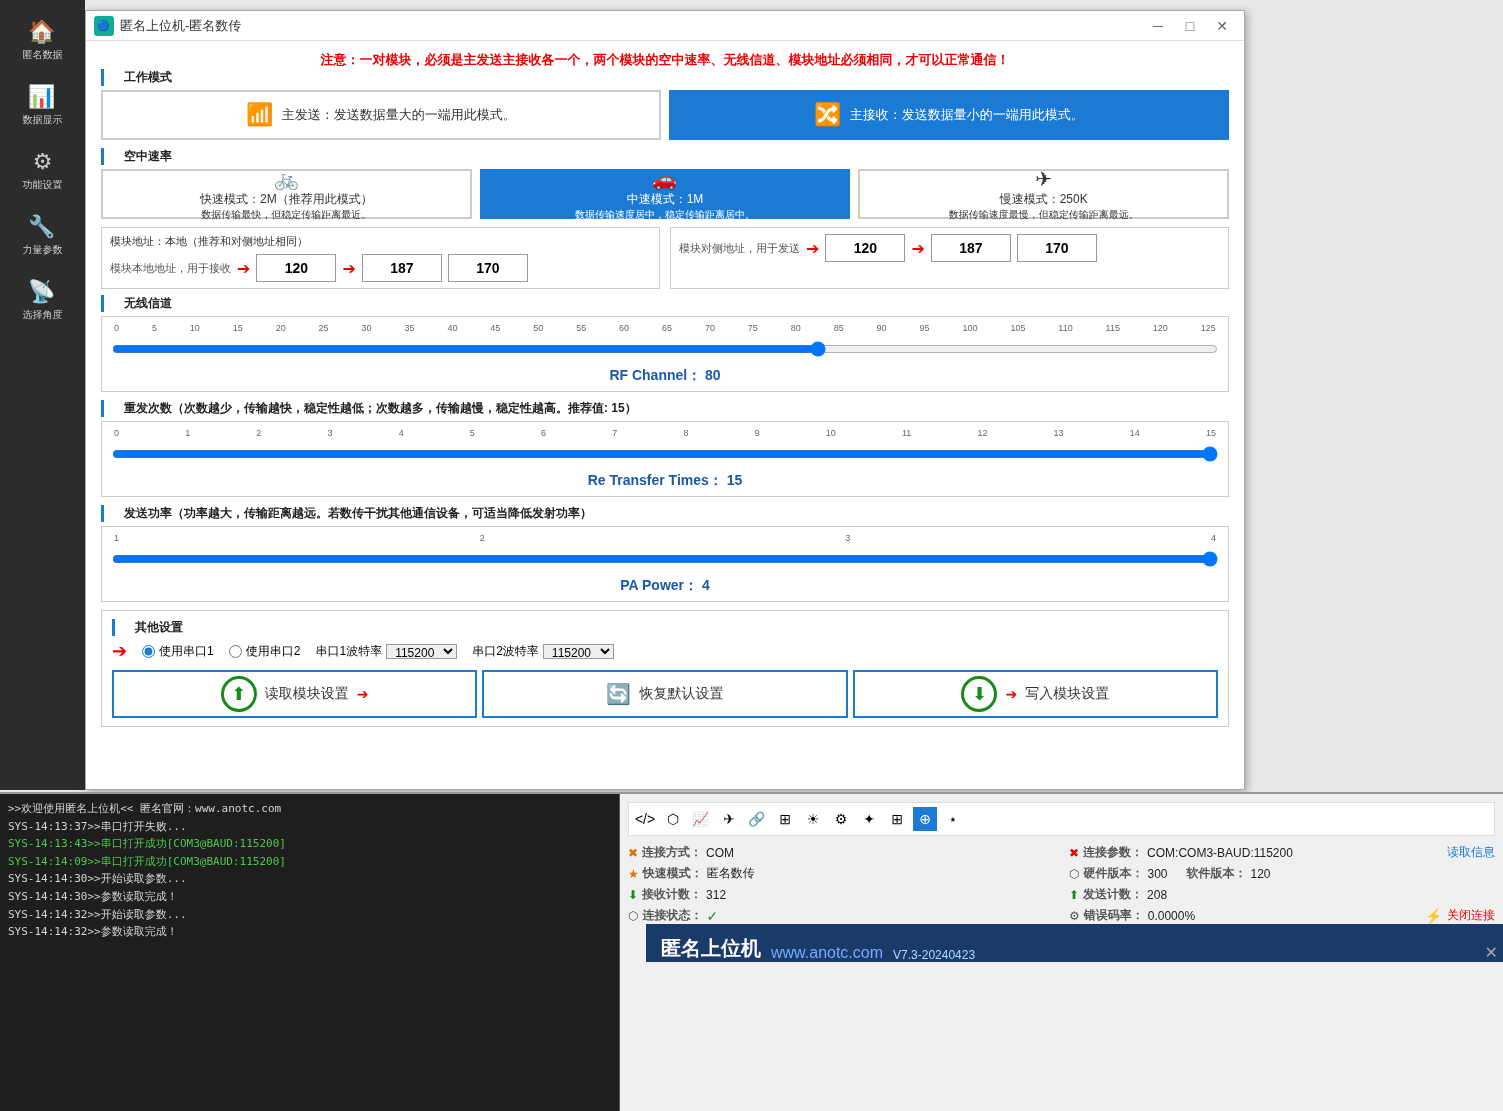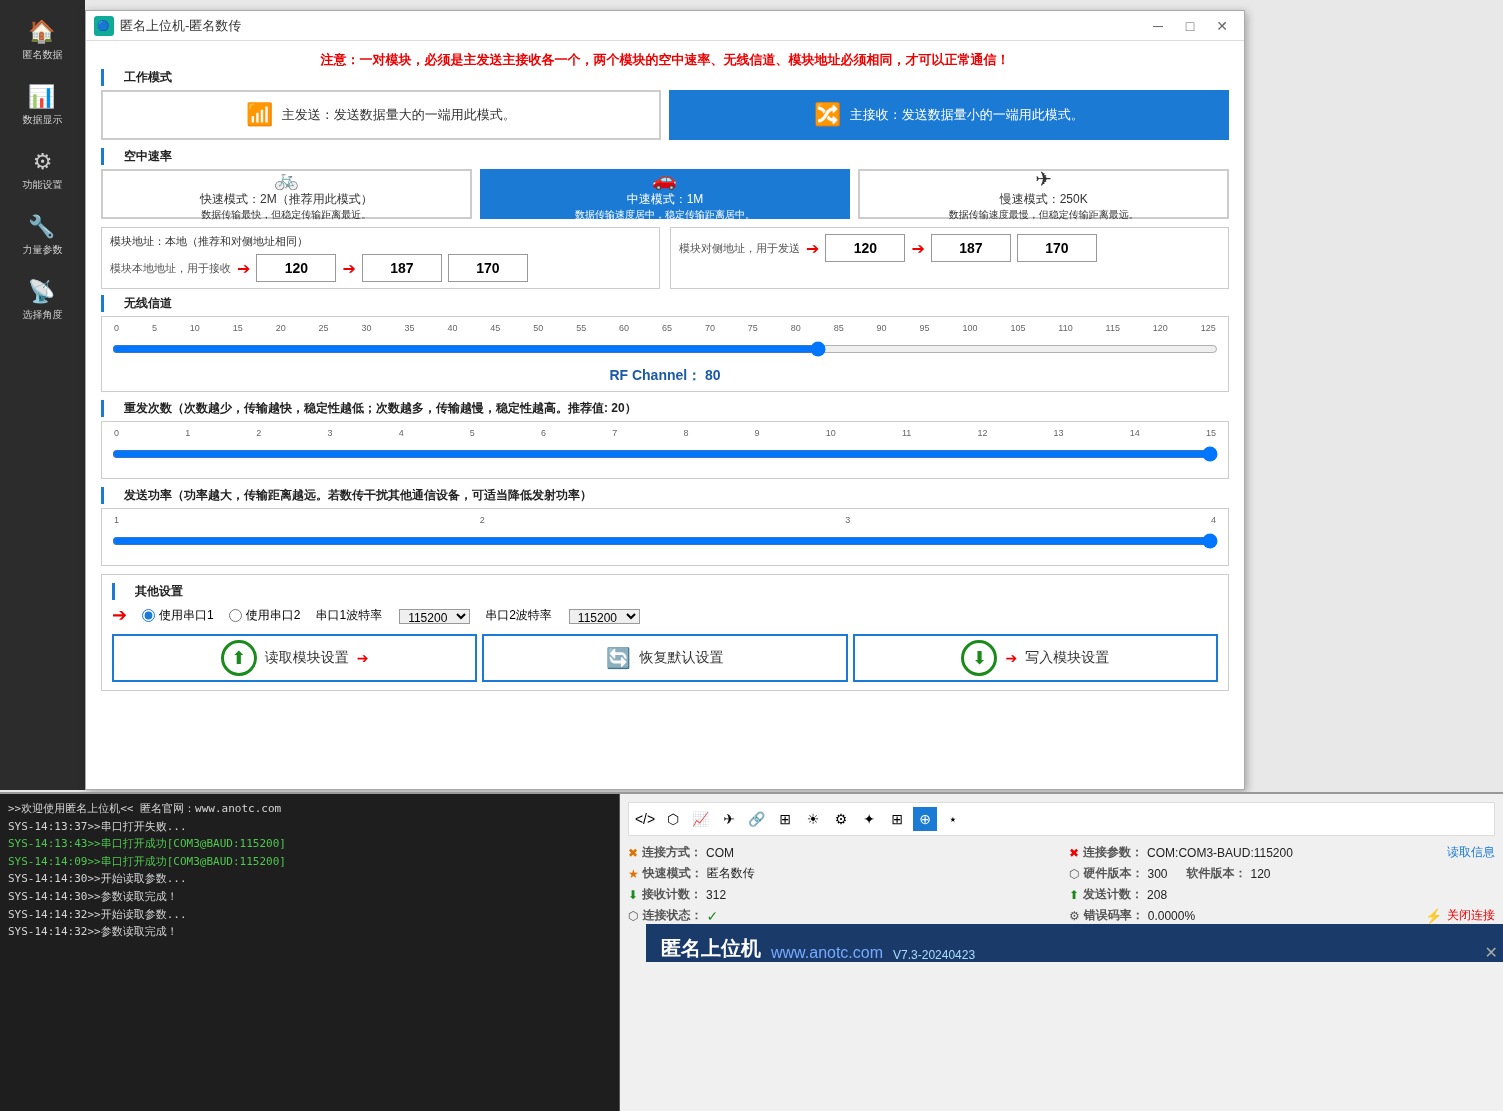--- a/index.html
+++ b/index.html
@@ -34,21 +34,21 @@
     
     
     .slider-section { border: 1px solid #ccc; margin-bottom: 8px; padding: 6px 10px; }
     .slider-container { position: relative; height: 30px; }
     .slider-value { text-align: center; font-size: 14px; font-weight: bold; color: #1a5aa8; margin-top: 2px; }
     
     
     .other-settings { border: 1px solid #ccc; padding: 8px 10px; }
     .other-row { display: flex; align-items: center; gap: 15px; margin-bottom: 8px; }
     .radio-label { display: flex; align-items: center; gap: 4px; cursor: pointer; font-size: 12px; }
-    .baud-group { display: flex; align-items: flex-end; gap: 17px; }
+    .baud-group { display: flex; align-items: center; gap: 4px; }
     select { height: 15px; border: 1px solid #999; font-size: 12px; padding: 0 4px; }
     
     
     .action-btns { display: flex; gap: 5px; }
     .action-btn { flex: 1; height: 48px; border: 2px solid #1a7ad4; background: white; cursor: pointer; display: flex; align-items: center; justify-content: center; gap: 8px; font-size: 14px; color: #333; }
     
     
     .bottom-area { position: absolute; left: 0; top: 792px; right: 0; height: 319px; display: flex; background: #f0abfc; border-top: 2px solid #999; }
     
     .log-panel { width: 620px; background: #1e1e1e; padding: 6px 8px; overflow-y: auto; border-right: 1px solid #555; }
@@ -224,21 +224,21 @@
         </div>
         <div class="slider-container" style="margin-bottom:4px;">
           <input type="range" min="0" max="125" value="80" style="width: 100%; position: absolute; top: 8px;">
         </div>
         <div class="slider-value">
           <span>RF Channel：</span>
           <span>80</span>
         </div>
       </div>
 
-      <div class="section-label">重发次数（次数越少，传输越快，稳定性越低；次数越多，传输越慢，稳定性越高。推荐值: 20）</div>
+      <div class="section-label">重发次数（次数越少，传输越快，稳定性越低；次数越多，传输越慢，稳定性越高。推荐值: 15）</div>
       <div class="slider-section" style="margin-bottom:8px;">
         <div class="tick-row">
           <span>0</span>
             <span>1</span>
             <span>2</span>
             <span>3</span>
             <span>4</span>
             <span>5</span>
             <span>6</span>
             <span>7</span>
@@ -247,20 +247,24 @@
             <span>10</span>
             <span>11</span>
             <span>12</span>
             <span>13</span>
             <span>14</span>
             <span>15</span>
         </div>
         <div class="slider-container" style="margin-bottom:4px;">
           <input type="range" min="0" max="15" value="15" style="width: 100%; position: absolute; top: 8px;">
         </div>
+        <div class="slider-value">
+          <span>Re Transfer Times：</span>
+          <span>15</span>
+        </div>
       </div>
 
       <div class="section-label">发送功率（功率越大，传输距离越远。若数传干扰其他通信设备，可适当降低发射功率）</div>
       <div class="slider-section" style="margin-bottom:8px;">
         <div class="tick-row">
           <span>1</span>
             <span></span>
             <span></span>
             <span></span>
             <span>2</span>
@@ -268,20 +272,24 @@
             <span></span>
             <span></span>
             <span>3</span>
             <span></span>
             <span></span>
             <span></span>
             <span>4</span>
         </div>
         <div class="slider-container" style="margin-bottom:4px;">
           <input type="range" min="1" max="4" value="4" style="width: 100%; position: absolute; top: 8px;">
+        </div>
+        <div class="slider-value">
+          <span>PA Power：</span>
+          <span>4</span>
         </div>
       </div>
 
       <div class="other-settings">
         <div class="section-label">其他设置</div>
         <div class="other-row">
           <span style="color:#e00;font-size:18px;">➔</span>
           <label class="radio-label">
             <input type="radio" name="port" checked="" style="">
             <span>使用串口1</span>

